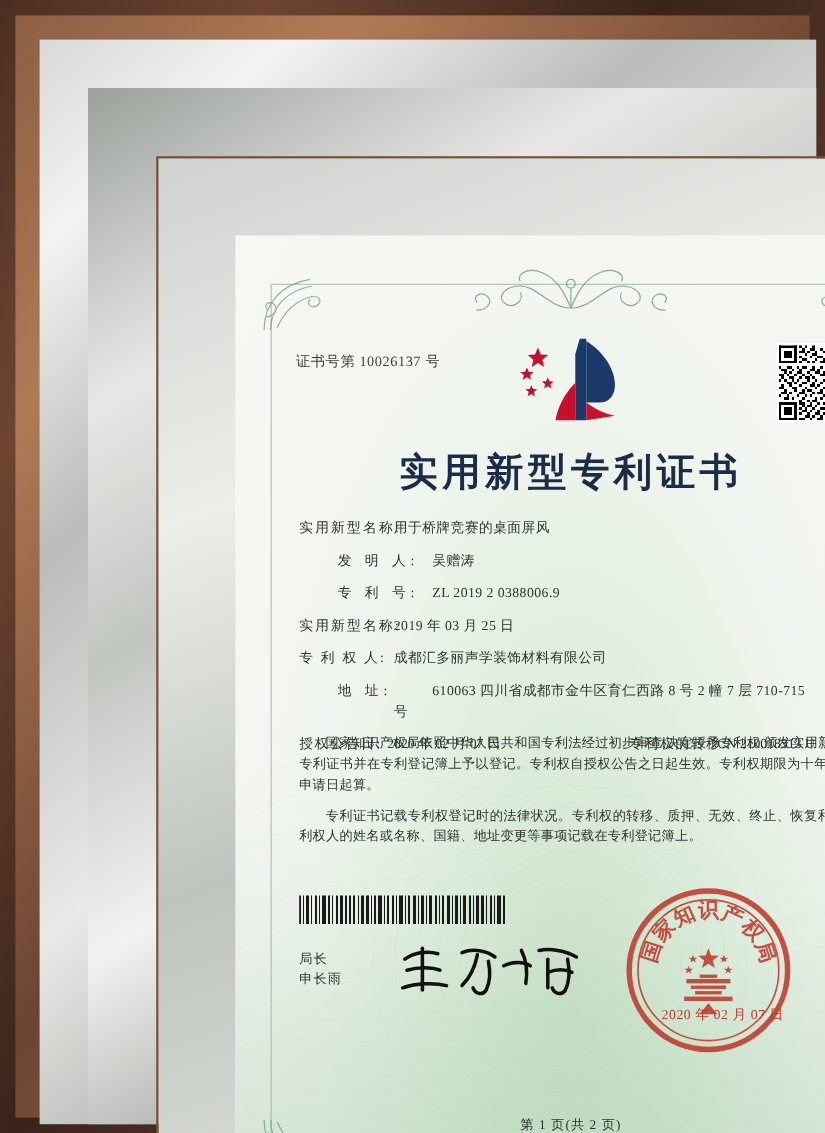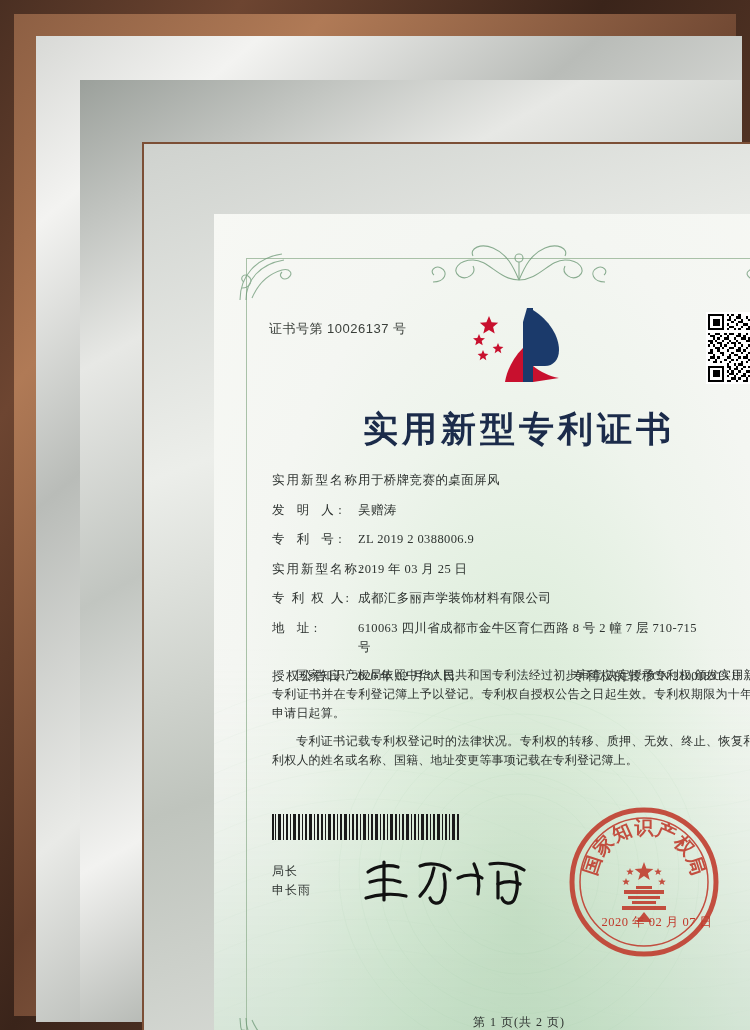--- a/index.html
+++ b/index.html
@@ -60,21 +60,21 @@
   .orn.bl{left:22px;top:800px;transform:scaleY(-1);}
   .orn.br{left:518px;top:800px;transform:scale(-1,-1);}
   
   .orn-top{position:absolute;left:175px;top:26px;width:260px;height:46px;opacity:.8;}
 
   
   .content{position:absolute;left:0;top:0;width:610px;height:890px;}
   .cert-no{
     position:absolute;left:55px;top:106px;
     font-size:13px;color:#3a3f3a;letter-spacing:.5px;
-    font-family:Liberation Sans, sans-serif;
+    font-family:Liberation Serif, serif;
   }
   .qr{
     position:absolute;right:46px;top:98px;width:72px;height:72px;
     background:#fff;padding:2px;box-sizing:border-box;
   }
   
   .emblem{position:absolute;left:253px;top:88px;width:104px;height:92px;}
   
   .title{
     position:absolute;left:0;top:192px;width:610px;text-align:center;
@@ -82,21 +82,21 @@
     font-family:"Liberation Serif", serif;
   }
   
   .fields{position:absolute;left:58px;top:258px;width:500px;}
   .row{
     display:flex;align-items:flex-start;
     font-size:12.5px;color:#2e3330;margin-bottom:12.5px;
     line-height:17px;
   }
   .lbl{width:86px;flex:none;letter-spacing:2px;white-space:nowrap;}
-  .lbl.wide{letter-spacing:4.5px;}
+  .lbl.wide{letter-spacing:4.5px;margin-left:35px;}
   .val{flex:1;letter-spacing:.4px;}
   .row2col{display:flex;}
   .row2col .c1{width:300px;display:flex;}
   .row2col .c2{flex:1;display:flex;}
   .lbl-s{width:80px;flex:none;letter-spacing:1.5px;white-space:nowrap;}
   .addr-cont{margin-left:86px;font-size:12.5px;color:#2e3330;margin-top:-10px;margin-bottom:12px;}
 
   
   .para{
     position:absolute;left:58px;width:496px;

